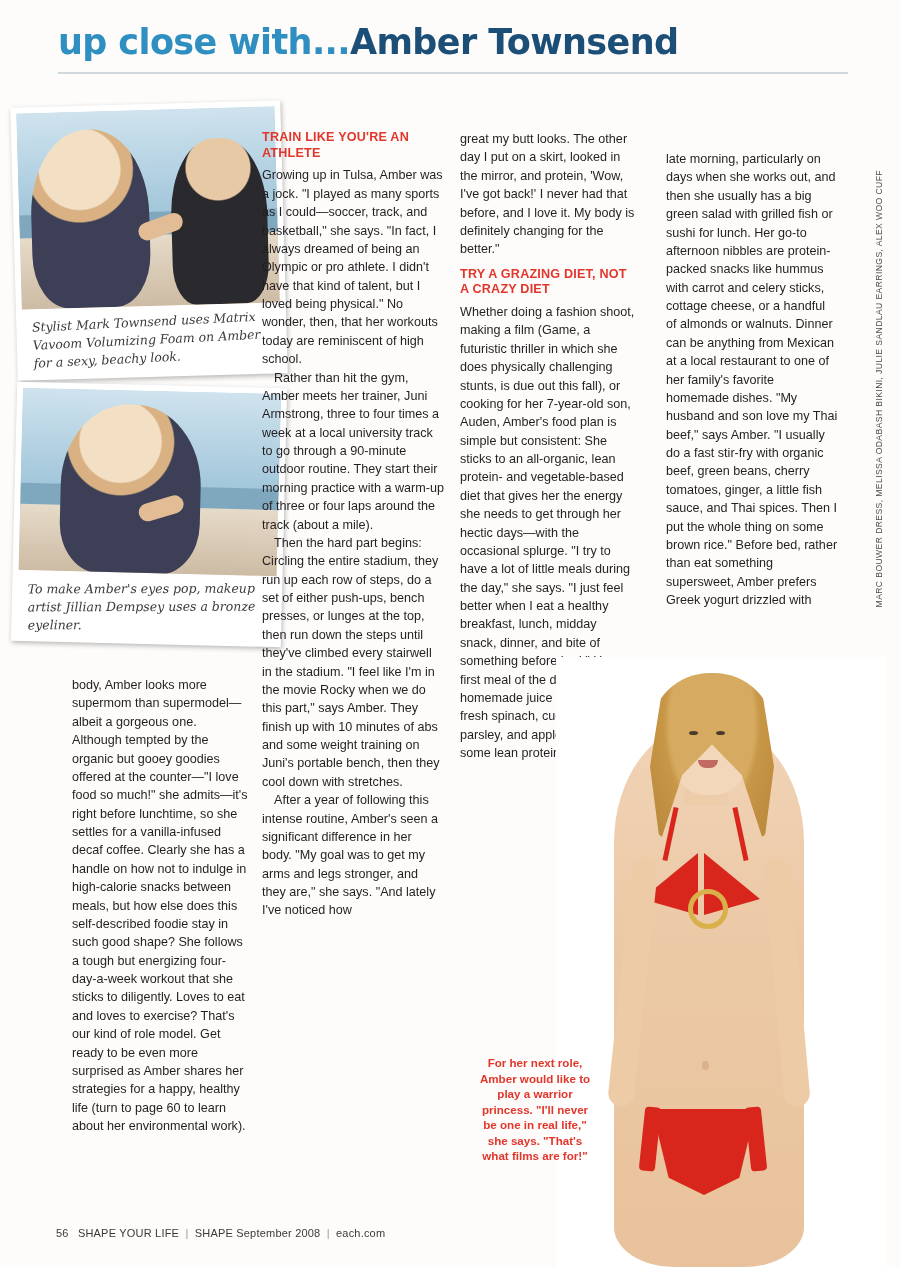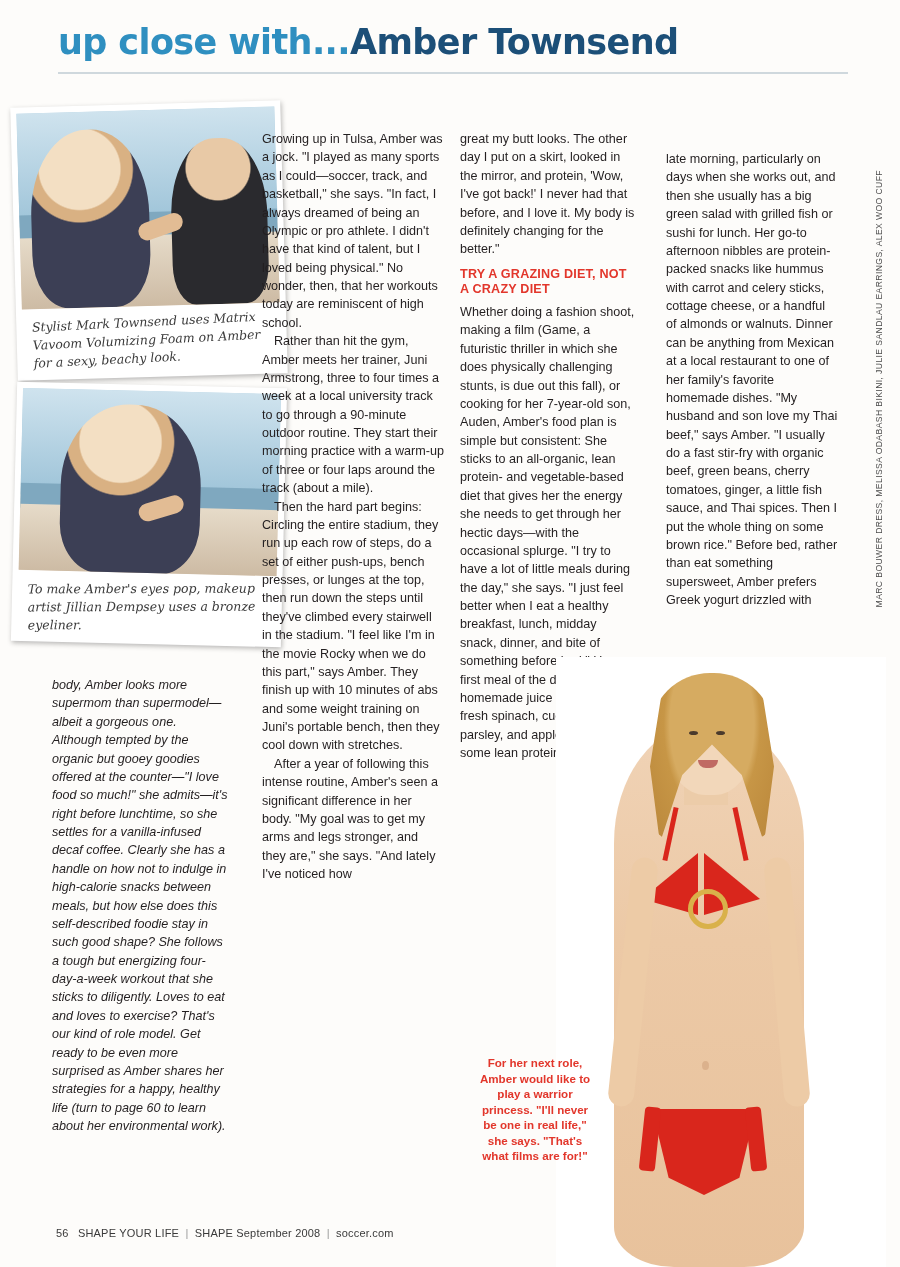--- a/index.html
+++ b/index.html
@@ -115,24 +115,23 @@
   
   .col {
     position: absolute;
     font-size: 12.6px;
     line-height: 1.46;
     text-align: left;
   }
   .col p { margin: 0; text-indent: 0; }
   .col p + p { text-indent: 12px; }
   .col-1 {
-    left: 52px;
+    left: 72px;
     top: 676px;
     width: 176px;
-    font-style: italic;
   }
   .col-2 {
     left: 262px;
     top: 130px;
     width: 182px;
   }
   .col-3 {
     left: 460px;
     top: 130px;
     width: 176px;
@@ -306,20 +305,21 @@
       <div class="caption c2">To make Amber's eyes pop, makeup artist Jillian Dempsey uses a bronze eyeliner.</div>
     </div>
 
   </div>
 
   <div class="col col-1">
     <p>body, Amber looks more supermom than supermodel—albeit a gorgeous one. Although tempted by the organic but gooey goodies offered at the counter—"I love food so much!" she admits—it's right before lunchtime, so she settles for a vanilla-infused decaf coffee. Clearly she has a handle on how not to indulge in high-calorie snacks between meals, but how else does this self-described foodie stay in such good shape? She follows a tough but energizing four-day-a-week workout that she sticks to diligently. Loves to eat and loves to exercise? That's our kind of role model. Get ready to be even more surprised as Amber shares her strategies for a happy, healthy life (turn to page 60 to learn about her environmental work).</p>
   </div>
 
   <div class="col col-2">
+    <div class="subhead">TRAIN LIKE YOU'RE AN ATHLETE</div>
     <p>Growing up in Tulsa, Amber was a jock. "I played as many sports as I could—soccer, track, and basketball," she says. "In fact, I always dreamed of being an Olympic or pro athlete. I didn't have that kind of talent, but I loved being physical." No wonder, then, that her workouts today are reminiscent of high school.</p>
     <p>Rather than hit the gym, Amber meets her trainer, Juni Armstrong, three to four times a week at a local university track to go through a 90-minute outdoor routine. They start their morning practice with a warm-up of three or four laps around the track (about a mile).</p>
     <p>Then the hard part begins: Circling the entire stadium, they run up each row of steps, do a set of either push-ups, bench presses, or lunges at the top, then run down the steps until they've climbed every stairwell in the stadium. "I feel like I'm in the movie Rocky when we do this part," says Amber. They finish up with 10 minutes of abs and some weight training on Juni's portable bench, then they cool down with stretches.</p>
     <p>After a year of following this intense routine, Amber's seen a significant difference in her body. "My goal was to get my arms and legs stronger, and they are," she says. "And lately I've noticed how</p>
   </div>
 
   <div class="col col-3">
     <p>great my butt looks. The other day I put on a skirt, looked in the mirror, and protein, 'Wow, I've got back!' I never had that before, and I love it. My body is definitely changing for the better."</p>
     <div class="subhead spaced">TRY A GRAZING DIET, NOT A CRAZY DIET</div>
     <p>Whether doing a fashion shoot, making a film (Game, a futuristic thriller in which she does physically challenging stunts, is due out this fall), or cooking for her 7-year-old son, Auden, Amber's food plan is simple but consistent: She sticks to an all-organic, lean protein- and vegetable-based diet that gives her the energy she needs to get through her hectic days—with the occasional splurge. "I try to have a lot of little meals during the day," she says. "I just feel better when I eat a healthy breakfast, lunch, midday snack, dinner, and bite of something before bed." Her first meal of the day is homemade juice made with fresh spinach, cucumber, parsley, and apples. She has some lean protein, like chicken,</p>
@@ -354,16 +354,16 @@
   </div>
 
   <div class="pullquote">For her next role, Amber would like to play a warrior princess. "I'll never be one in real life," she says. "That's what films are for!"</div>
 
   <div class="footer">
     <b>56</b>
     <span style="padding-left:6px">SHAPE YOUR LIFE</span>
     <span class="sep">|</span>
     <span>SHAPE September 2008</span>
     <span class="sep">|</span>
-    <span>soccer.com</span>
+    <span>each.com</span>
   </div>
 
 </div>
 
 </body></html>

